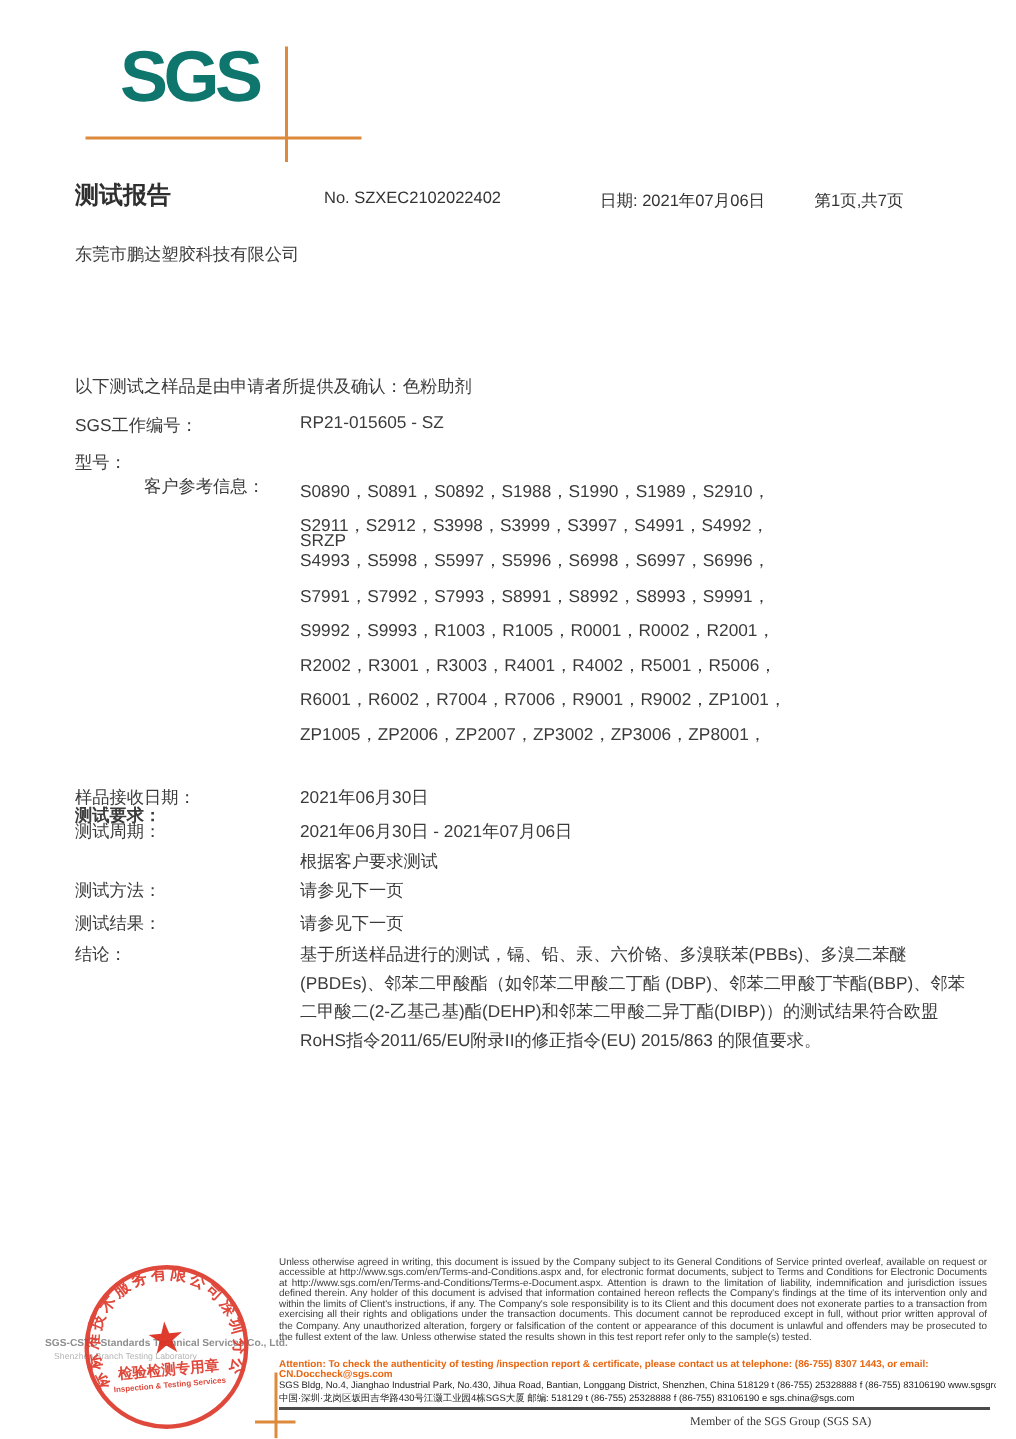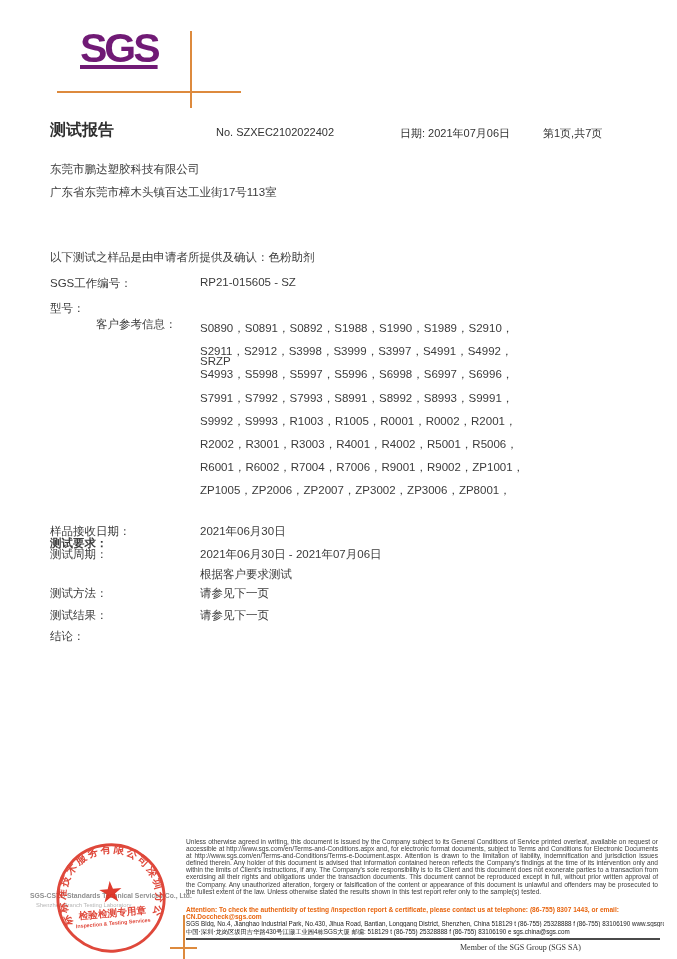--- a/index.html
+++ b/index.html
@@ -1,19 +1,19 @@
 <!DOCTYPE html>
 <html><head>
 <meta charset="utf-8">
 <style>
   html,body{margin:0;padding:0;background:#ffffff;}
   .page{position:relative;width:677px;height:959px;background:#ffffff;overflow:hidden;
         font-family:"Liberation Sans","DejaVu Sans",sans-serif;color:#3b3b3b;}
   .abs{position:absolute;}
-  .logo{left:80px;top:28px;font-size:41px;font-weight:bold;color:#701a75;letter-spacing:-3px;line-height:1;text-decoration:underline;}
+  .logo{left:80px;top:28px;font-size:48px;font-weight:bold;color:#0f766e;letter-spacing:-3px;line-height:1;}
   .orange{background:#dd8a3d;}
   .hline-top{left:57px;top:91px;width:184px;height:2px;}
   .vline-top{left:190px;top:31px;width:2px;height:77px;}
   .title{left:50px;top:120px;font-size:16px;font-weight:bold;color:#2f2f2f;}
   .meta{font-size:11px;color:#333;}
   .body-txt{font-size:11.5px;color:#3b3b3b;}
   .lbl{left:50px;}
   .val{left:200px;}
   .refs{left:200px;top:317px;line-height:23.2px;}
   .conclusion{left:200px;top:628px;width:452px;line-height:19px;}
@@ -38,21 +38,20 @@
   <div class="abs logo">SGS</div>
   <div class="abs orange hline-top"></div>
   <div class="abs orange vline-top"></div>
 
   <div class="abs title">测试报告</div>
   <div class="abs meta" style="left:216px;top:126px;">No. SZXEC2102022402</div>
   <div class="abs meta" style="left:400px;top:126px;">日期: 2021年07月06日</div>
   <div class="abs meta" style="left:543px;top:126px;">第1页,共7页</div>
 
   <div class="abs body-txt" style="left:50px;top:162px;">东莞市鹏达塑胶科技有限公司</div>
-  <div class="abs body-txt" style="left:50px;top:185px;">广东省东莞市樟木头镇百达工业街17号113室</div>
 
   <div class="abs body-txt" style="left:50px;top:250px;">以下测试之样品是由申请者所提供及确认：色粉助剂</div>
 
   <div class="abs body-txt lbl" style="top:276px;">SGS工作编号：</div>
   <div class="abs body-txt val" style="top:276px;">RP21-015605 - SZ</div>
 
   <div class="abs body-txt lbl" style="top:301px;">型号：</div>
   <div class="abs body-txt val" style="top:313px;margin-top:42px;">SRZP</div>
 
   <div class="abs body-txt lbl" style="top:317px;margin-left:46px;">客户参考信息：</div>
@@ -76,20 +75,21 @@
   <div class="abs body-txt lbl" style="top:536px;font-weight:bold;">测试要求：</div>
   <div class="abs body-txt val" style="top:567px;">根据客户要求测试</div>
 
   <div class="abs body-txt lbl" style="top:586px;">测试方法：</div>
   <div class="abs body-txt val" style="top:586px;">请参见下一页</div>
 
   <div class="abs body-txt lbl" style="top:608px;">测试结果：</div>
   <div class="abs body-txt val" style="top:608px;">请参见下一页</div>
 
   <div class="abs body-txt lbl" style="top:629px;">结论：</div>
+  <div class="abs body-txt conclusion">基于所送样品进行的测试，镉、铅、汞、六价铬、多溴联苯(PBBs)、多溴二苯醚(PBDEs)、邻苯二甲酸酯（如邻苯二甲酸二丁酯 (DBP)、邻苯二甲酸丁苄酯(BBP)、邻苯二甲酸二(2-乙基己基)酯(DEHP)和邻苯二甲酸二异丁酯(DIBP)）的测试结果符合欧盟RoHS指令2011/65/EU附录II的修正指令(EU) 2015/863 的限值要求。</div>
 
   <div class="abs company-en">SGS-CSTC Standards Technical Services Co., Ltd.</div>
   <div class="abs branch">Shenzhen Branch Testing Laboratory</div>
 
   <svg class="abs stamp" viewBox="0 0 120 120">
     <circle cx="60" cy="60" r="55" fill="none" stroke="#dd392b" stroke-width="3"></circle>
     <defs>
       <path id="arcpath" d="M 17.4,79.9 A 47,47 0 1 1 102.6,79.9" fill="none"></path>
     </defs>
     <text font-size="11" font-weight="bold" fill="#dd392b" letter-spacing="2">

